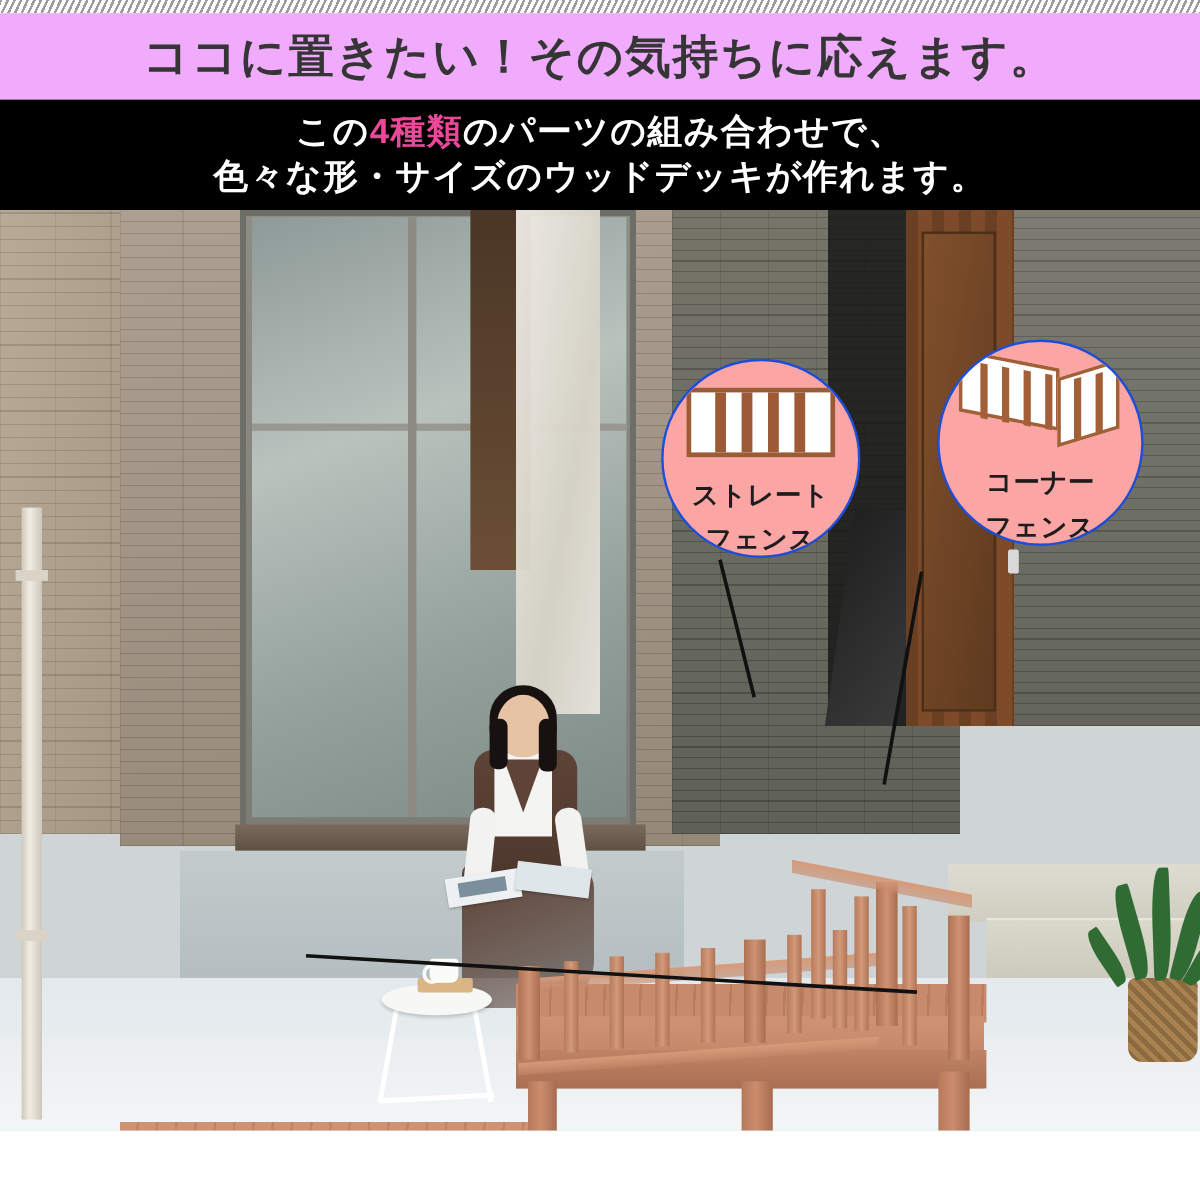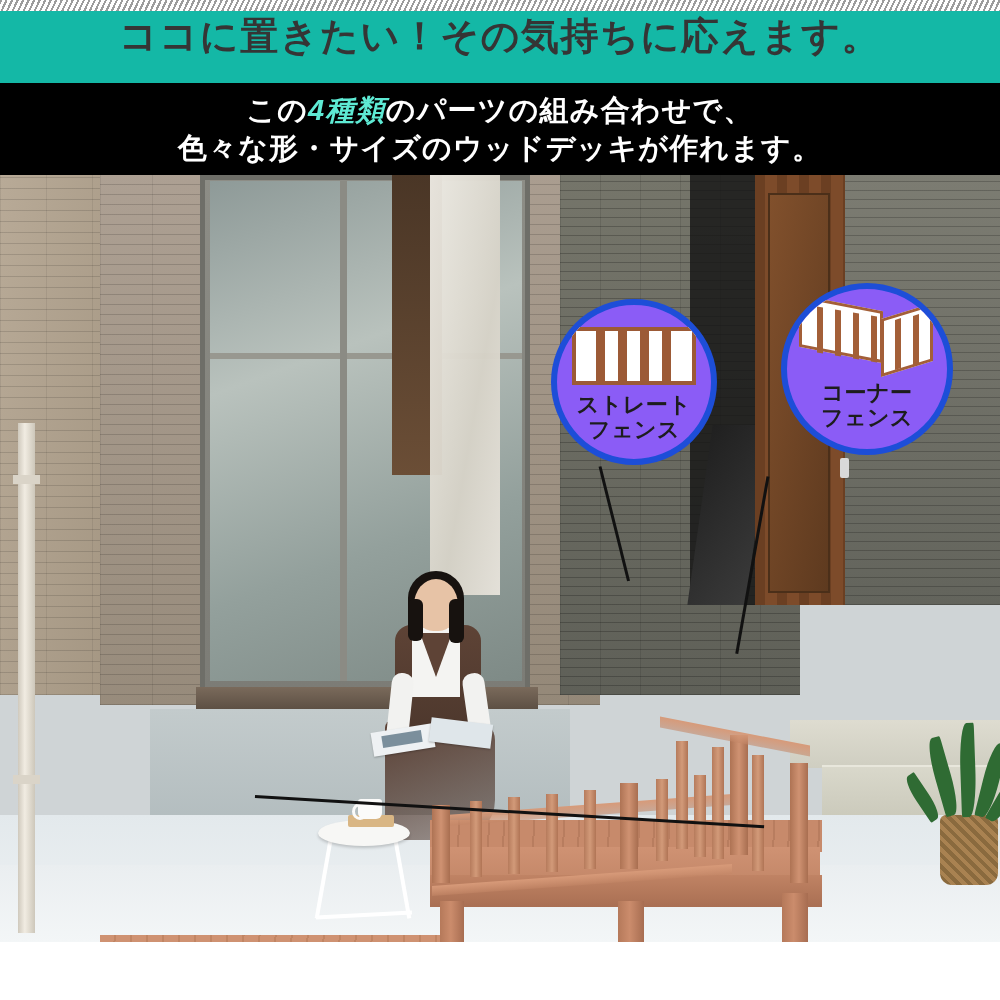--- a/index.html
+++ b/index.html
@@ -13,29 +13,29 @@
   .point-label{position:absolute;left:50%;top:12px;transform:translateX(-50%);
       background:#ececec;color:#222;font-family:"Liberation Serif","DejaVu Serif",serif;
       font-size:34px;letter-spacing:2px;padding:1px 14px 3px 14px;line-height:1.18;font-weight:400;}
 
   .hatch{height:11px;width:100%;
      background-image:repeating-linear-gradient(115deg,
         #9c9c9c 0px,#9c9c9c 2px,
         #ffffff 2px,#ffffff 5px);
      background-color:#d8d8d8;}
 
-  .headline{height:72px;display:flex;align-items:flex-start;justify-content:center;
-      background:#14b8a6;}
+  .headline{height:72px;display:flex;align-items:center;justify-content:center;
+      background:#f0abfc;}
   .headline span{font-size:38px;color:#353535;font-weight:600;letter-spacing:1.5px;}
 
   
   .banner{background:#000;height:92px;display:flex;flex-direction:column;
       align-items:center;justify-content:center;gap:2px;}
   .banner .ln{color:#fff;font-size:29px;font-weight:700;letter-spacing:1.2px;line-height:1.25;}
-  .banner .hl{color:#5eead4;font-weight:700;font-style:italic;}
+  .banner .hl{color:#ec4899;font-weight:700;}
 
   
   .photo{position:relative;width:1000px;height:767px;overflow:hidden;background:#cfd4d6;}
 
   
   .wall-tan{position:absolute;left:0;top:0;width:172px;height:520px;
      background:
        repeating-linear-gradient(0deg, rgba(0,0,0,.13) 0 1px, transparent 1px 11px),
        repeating-linear-gradient(90deg, rgba(0,0,0,.07) 0 1px, transparent 1px 46px),
        linear-gradient(100deg,#b8aa97,#9e907c);}
@@ -146,23 +146,23 @@
   .mag-l{position:absolute;left:372px;top:553px;width:62px;height:24px;background:#eef1f3;
       transform:rotate(-9deg);box-shadow:0 1px 2px rgba(0,0,0,.25);}
   .mag-r{position:absolute;left:430px;top:546px;width:62px;height:24px;background:#dfe6ea;
       transform:rotate(7deg);box-shadow:0 1px 2px rgba(0,0,0,.25);}
   .mag-img{position:absolute;left:382px;top:558px;width:40px;height:12px;background:#7b8f9c;transform:rotate(-9deg);}
 
   
   .lead{position:absolute;background:#111;transform-origin:left center;height:3px;}
 
   
-  .circle{position:absolute;border-radius:50%;background:#8b5cf6;
-      border:6px solid #1d4ed8;box-sizing:border-box;
-      display:flex;flex-direction:column;align-items:center;justify-content:flex-start;
+  .circle{position:absolute;border-radius:50%;background:#fca5a5;
+      border:2px solid #1d4ed8;box-sizing:border-box;
+      display:flex;flex-direction:column;align-items:center;justify-content:space-between;
       overflow:hidden;}
   .circle .art{position:relative;width:100%;flex:0 0 auto;}
   .circle .cap{font-size:22px;font-weight:700;color:#1d1d1d;text-align:center;line-height:1.12;letter-spacing:.5px;}
 
   
   .d9-top{position:absolute;left:12px;top:16px;width:126px;height:34px;
      background:repeating-linear-gradient(90deg,#b8683c 0 12px,#a85c33 12px 14px);
      transform:perspective(120px) rotateX(34deg);}
   .d9-face{position:absolute;left:14px;top:46px;width:122px;height:14px;background:#a7592f;}
   .d9-lg{position:absolute;width:11px;height:34px;background:#9a4f28;}

